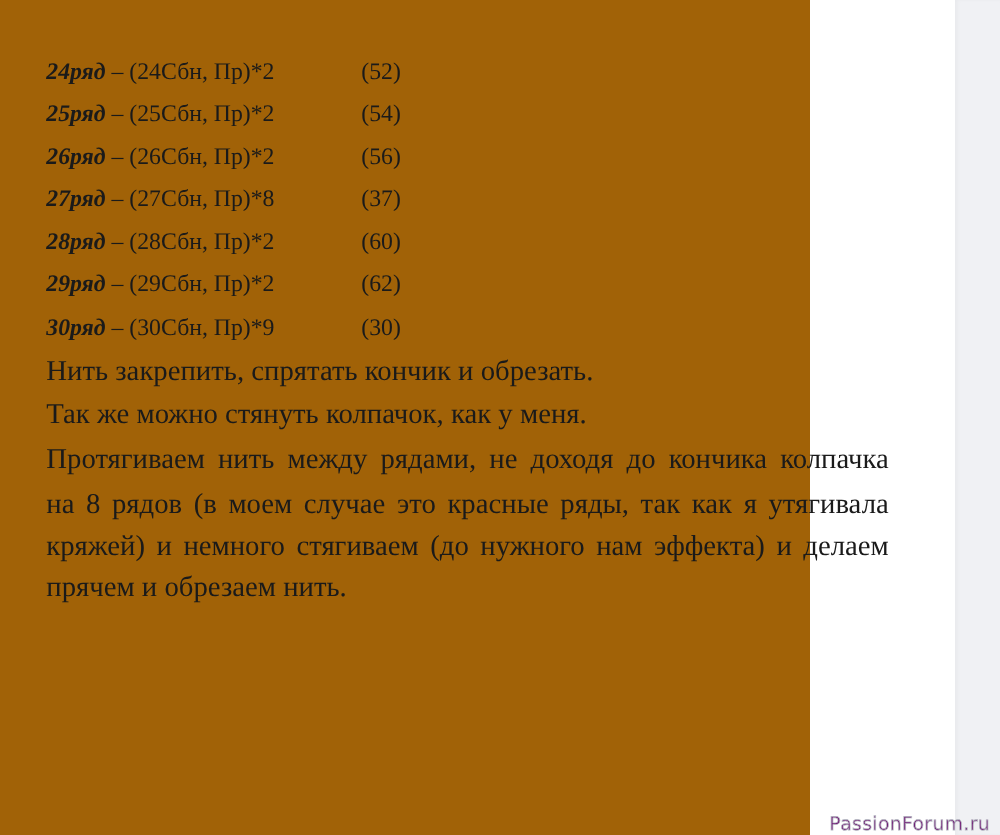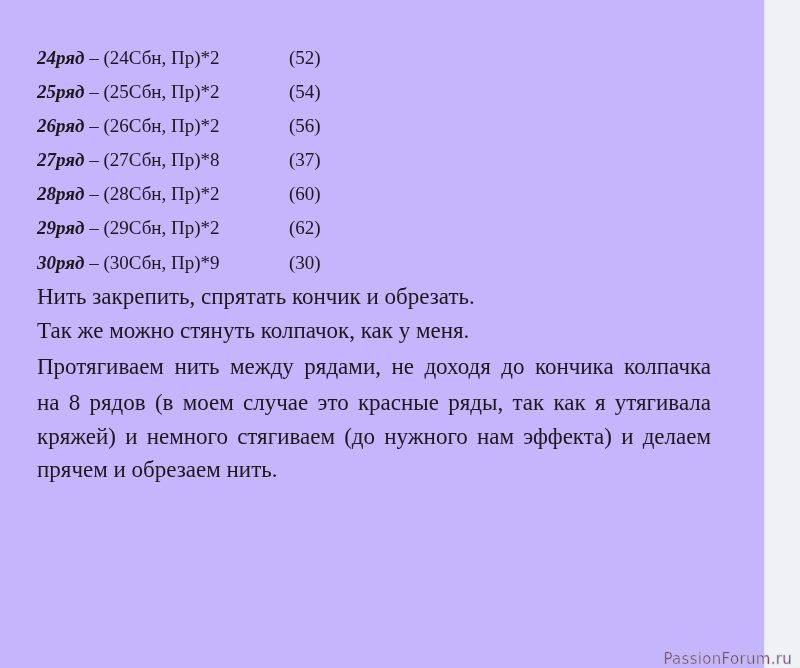--- a/index.html
+++ b/index.html
@@ -4,22 +4,22 @@
 <style>
   html, body { margin: 0; padding: 0; }
   body {
     width: 800px; height: 668px; overflow: hidden;
     background: #ffffff;
     font-family: "Liberation Serif", "DejaVu Serif", serif;
     color: #1a1a1a;
     position: relative;
   }
   .page {
-    position: absolute; left: 0; top: 0; width: 800px; height: 668px;
-    background: #c4b5fd;
+    position: absolute; left: 0; top: 0; width: 648px; height: 668px;
+    background: #a16207;
   }
   .side-strip {
     position: absolute; left: 764px; top: 0; width: 36px; height: 668px;
     background: #f0f1f4;
     box-shadow: inset 2px 0 3px rgba(0,0,0,0.03);
   }
   .row {
     position: absolute; left: 37px; height: 26px;
     font-size: 19px; line-height: 26px; white-space: nowrap;
   }

